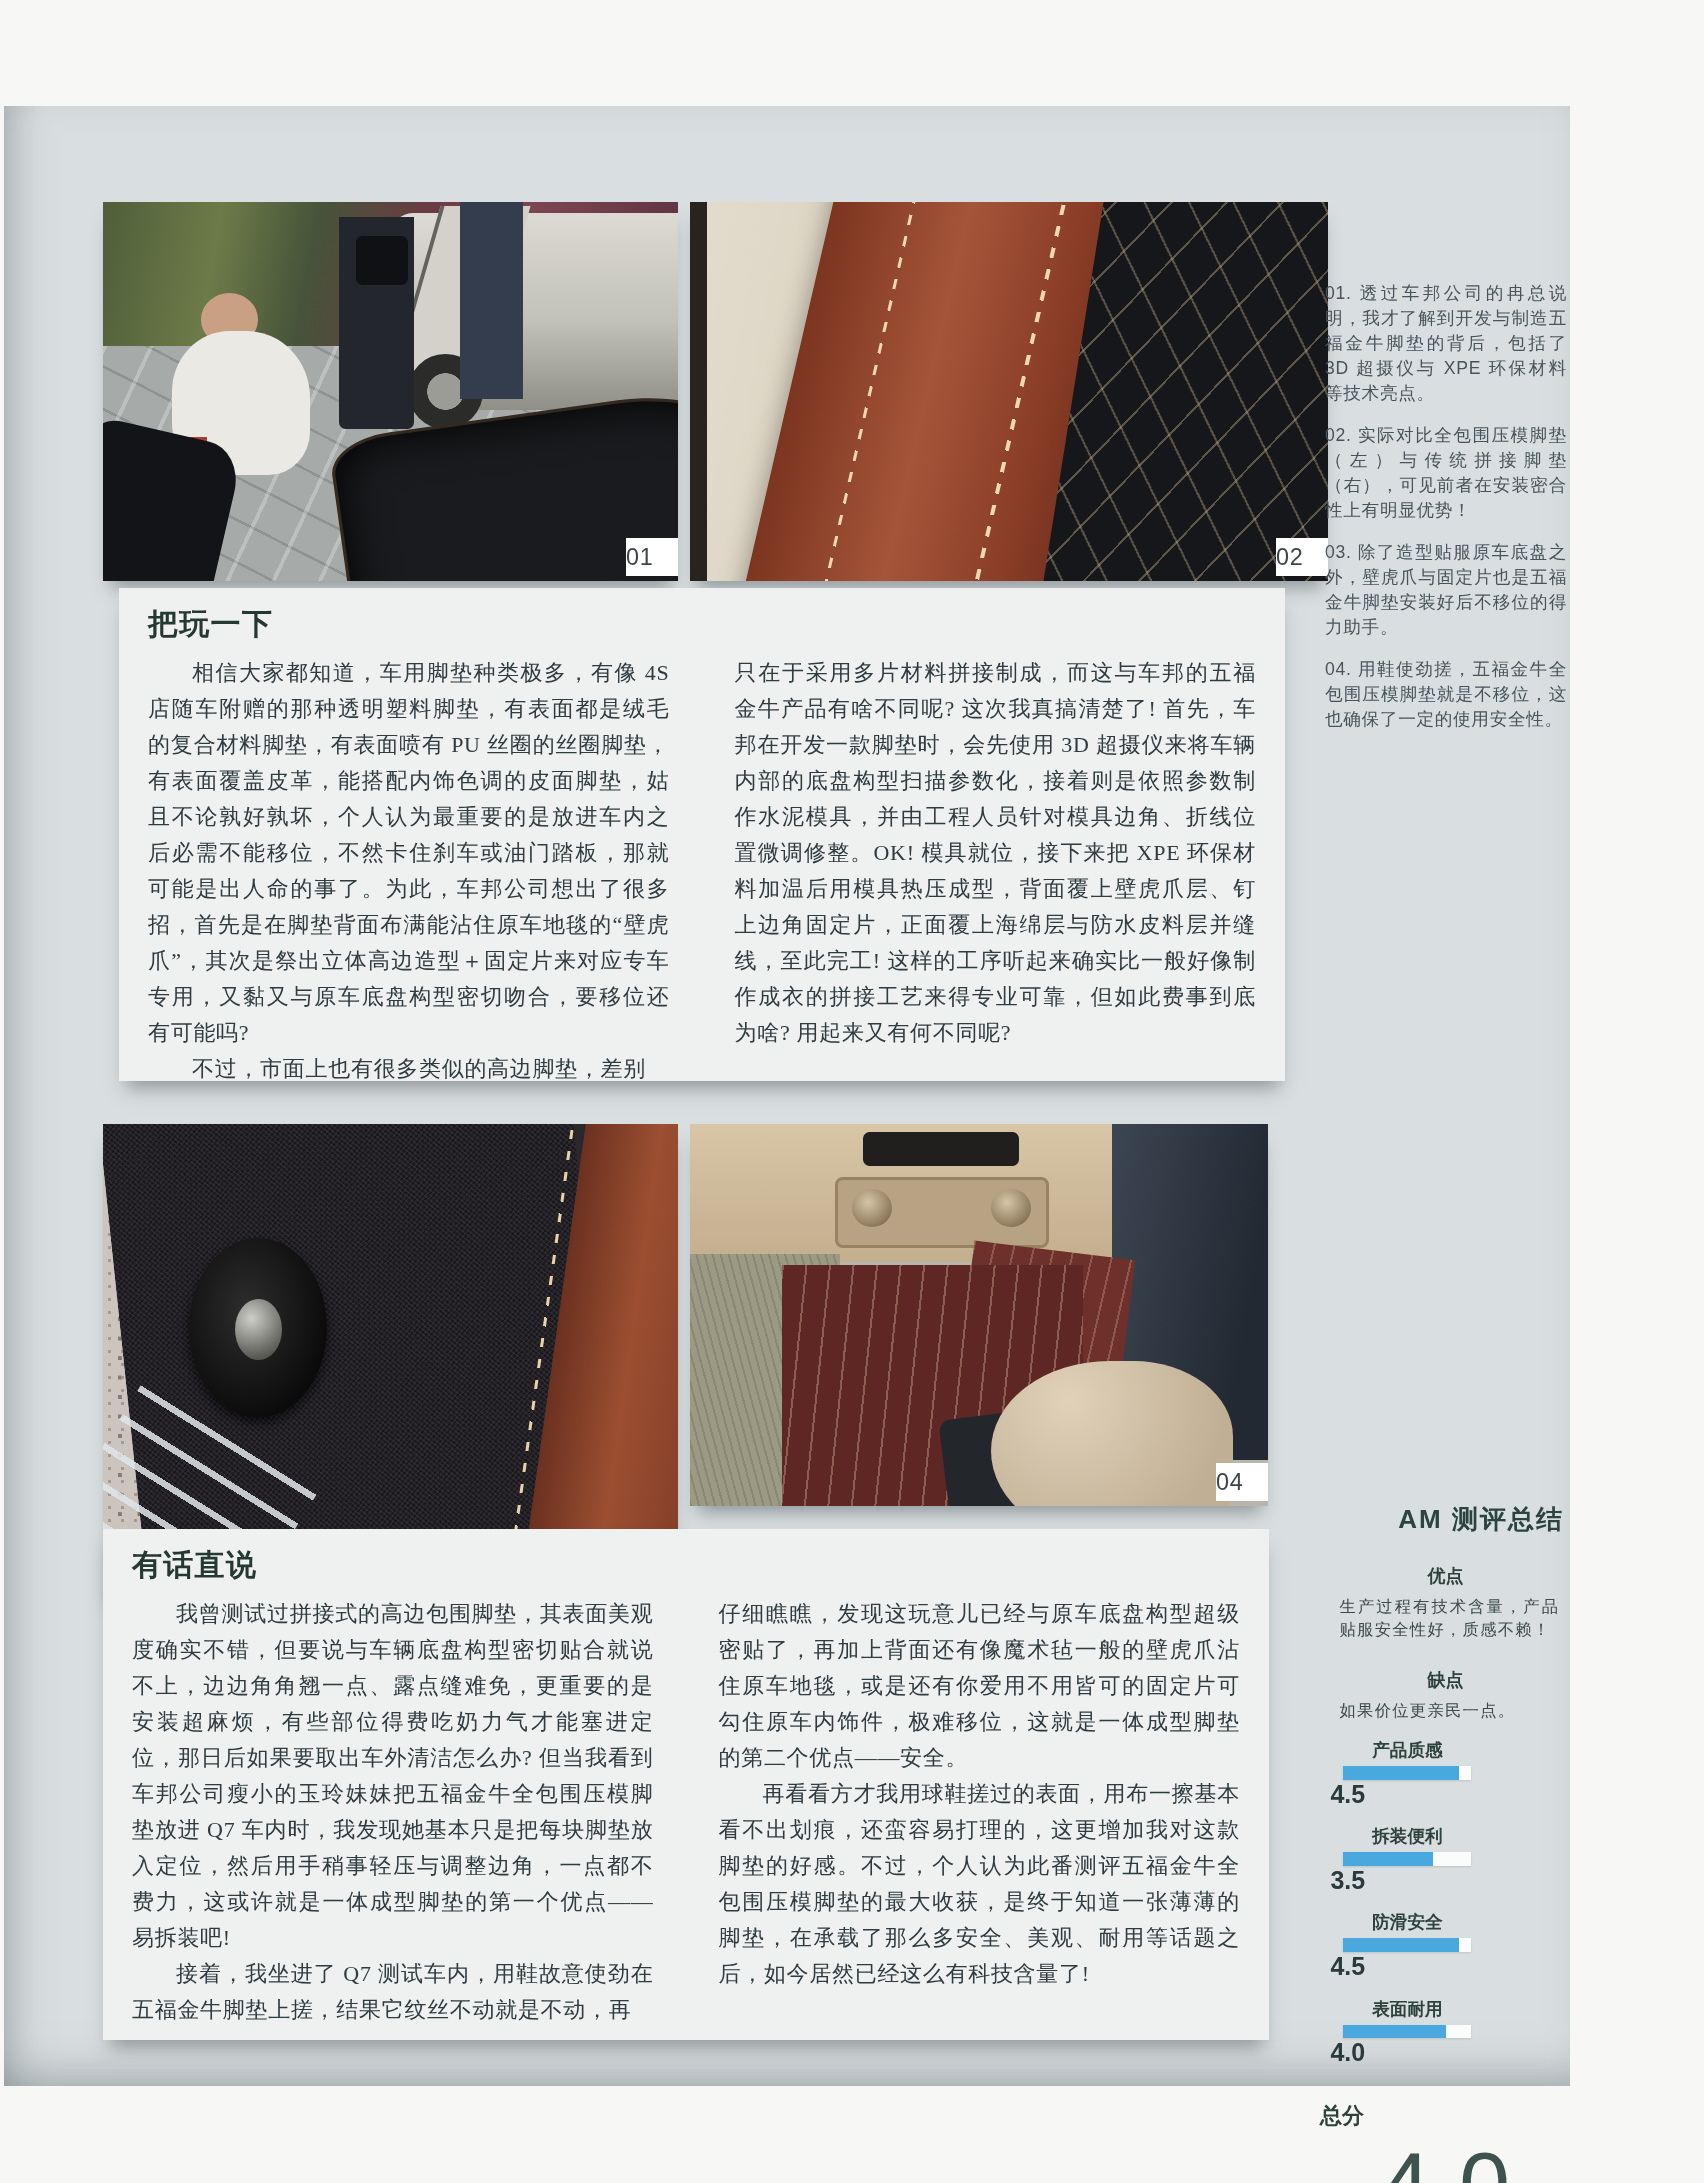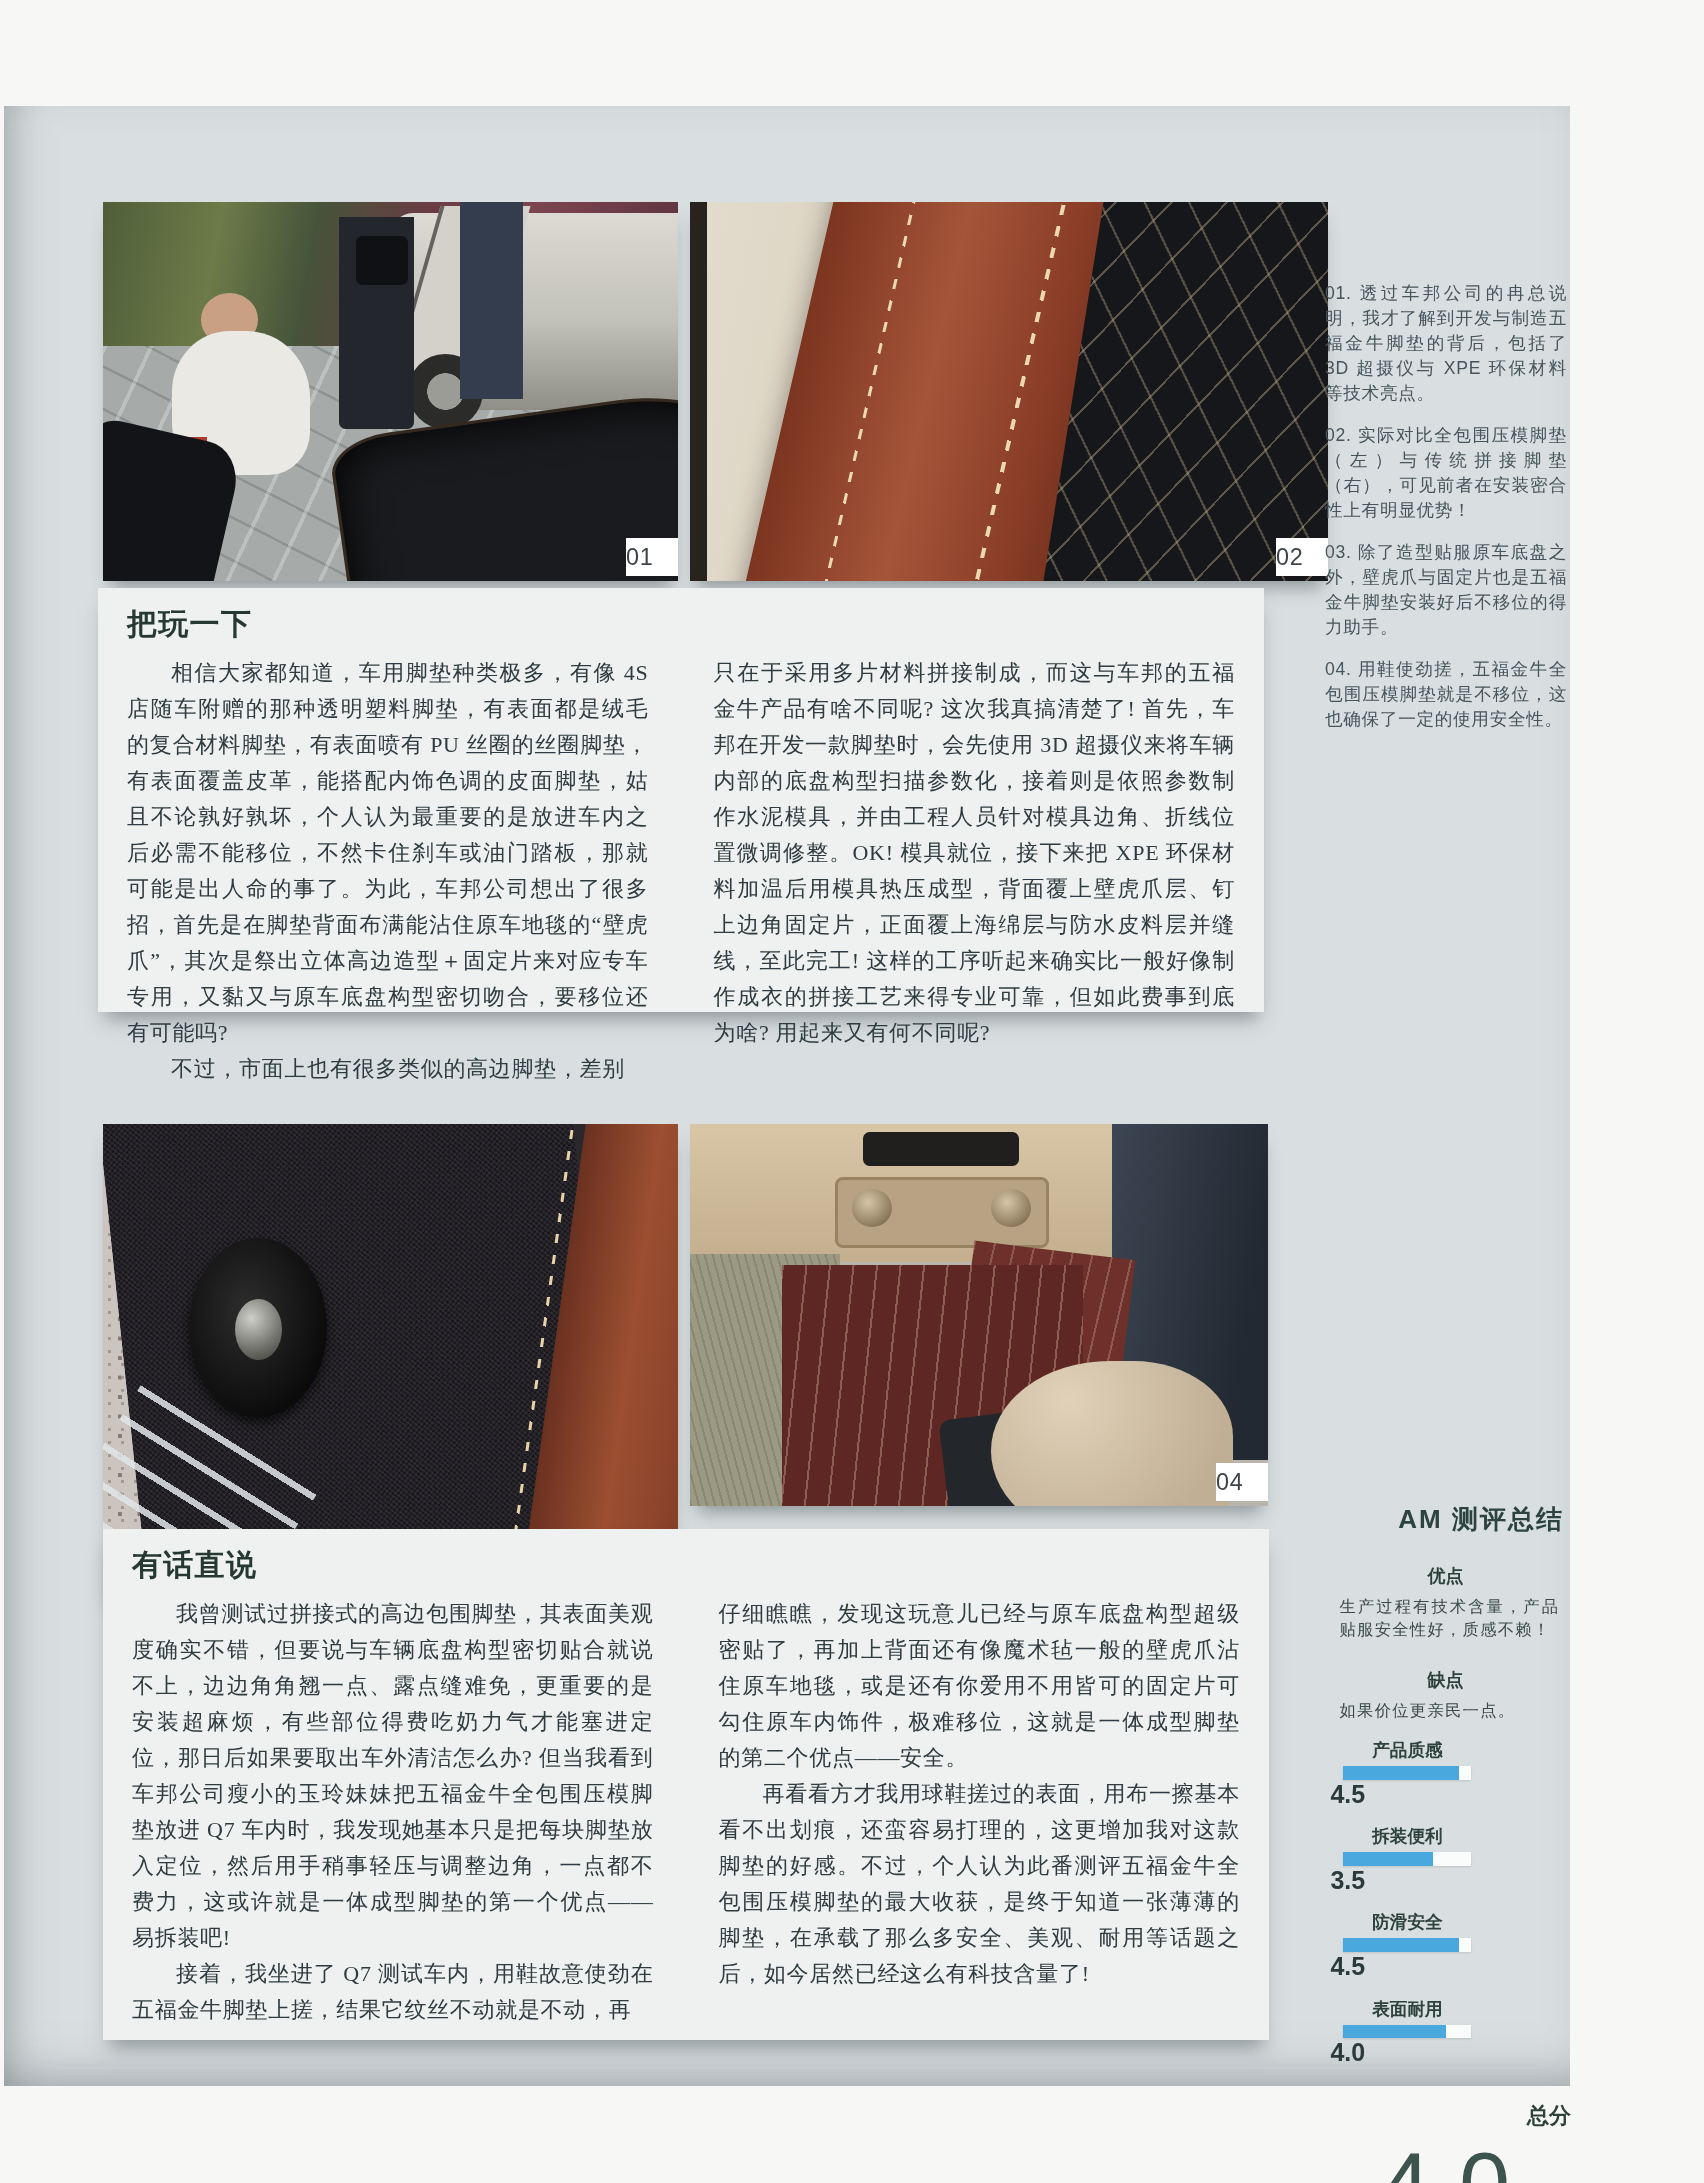--- a/index.html
+++ b/index.html
@@ -102,21 +102,21 @@
   .s-title{font-size:26px;font-weight:bold;text-align:right;color:#2c433e;letter-spacing:2px;margin:7px;}
   .s-sub{font-size:18px;font-weight:bold;text-align:center;color:#2e423c;margin:27px 0 6.5px 0;}
   .s-text{font-size:16.3px;line-height:23.4px;color:#3c4a48;text-align:justify;letter-spacing:1.3px;
           margin:0 11.7px 0 19.5px;}
   .rating{margin-top:15.6px;}
   .r-label{width:128px;margin-left:23.4px;text-align:center;font-size:17.6px;font-weight:bold;color:#2e423c;}
   .r-row{display:flex;align-items:flex-start;margin-top:4px;flex-direction:column;}
   .bar{width:128px;height:13.7px;background:#fafbfb;margin-left:23.4px;box-shadow:0 1.3px 2px rgba(0,0,0,.12);}
   .bar-fill{height:100%;}
   .r-value{font-size:25px;font-weight:600;color:#2b3a3c;margin-left:10.4px;}
-  .s-total-label{font-size:22px;font-weight:bold;text-align:right;color:#2e423c;margin:34px 0 0 0;}
+  .s-total-label{font-size:22px;font-weight:bold;text-align:left;color:#2e423c;margin:34px 0 0 0;}
   .s-total{font-size:92px;line-height:1.1;text-align:center;color:#3d544e;letter-spacing:1.3px;margin-top:3.9px;}
 </style>
 </head>
 <body>
 
 <div class="canvas">
   <div class="gray-field"></div>
 
   <figure class="photo" style="left:103px;top:202px;width:575px;height:379px;margin:0;">
     <div class="ph p1-hedge"></div>
@@ -140,21 +140,21 @@
     <div class="ph p2-edge"></div>
     <div class="ph p2-brown">
       <div class="ph p2-stitch1"></div>
       <div class="ph p2-stitch2"></div>
     </div>
     <div class="ph p2-white"></div>
     <div class="ph p2-black"></div>
     <div class="plabel">02</div>
   </figure>
 
-  <section class="panel" style="left:98px;top:588px;width:1166px;height:424px;">
+  <section class="panel" style="left:119px;top:588px;width:1166px;height:493px;">
     <h2>把玩一下</h2>
     <div class="cols">
       <div class="col">
         <p class="ind">相信大家都知道，车用脚垫种类极多，有像 4S 店随车附赠的那种透明塑料脚垫，有表面都是绒毛的复合材料脚垫，有表面喷有 PU 丝圈的丝圈脚垫，有表面覆盖皮革，能搭配内饰色调的皮面脚垫，姑且不论孰好孰坏，个人认为最重要的是放进车内之后必需不能移位，不然卡住刹车或油门踏板，那就可能是出人命的事了。为此，车邦公司想出了很多招，首先是在脚垫背面布满能沾住原车地毯的“壁虎爪”，其次是祭出立体高边造型＋固定片来对应专车专用，又黏又与原车底盘构型密切吻合，要移位还有可能吗?</p>
         <p class="ind">不过，市面上也有很多类似的高边脚垫，差别</p>
       </div>
       <div class="col">
         <p>只在于采用多片材料拼接制成，而这与车邦的五福金牛产品有啥不同呢? 这次我真搞清楚了! 首先，车邦在开发一款脚垫时，会先使用 3D 超摄仪来将车辆内部的底盘构型扫描参数化，接着则是依照参数制作水泥模具，并由工程人员针对模具边角、折线位置微调修整。OK! 模具就位，接下来把 XPE 环保材料加温后用模具热压成型，背面覆上壁虎爪层、钉上边角固定片，正面覆上海绵层与防水皮料层并缝线，至此完工! 这样的工序听起来确实比一般好像制作成衣的拼接工艺来得专业可靠，但如此费事到底为啥? 用起来又有何不同呢?</p>
       </div>
     </div>

